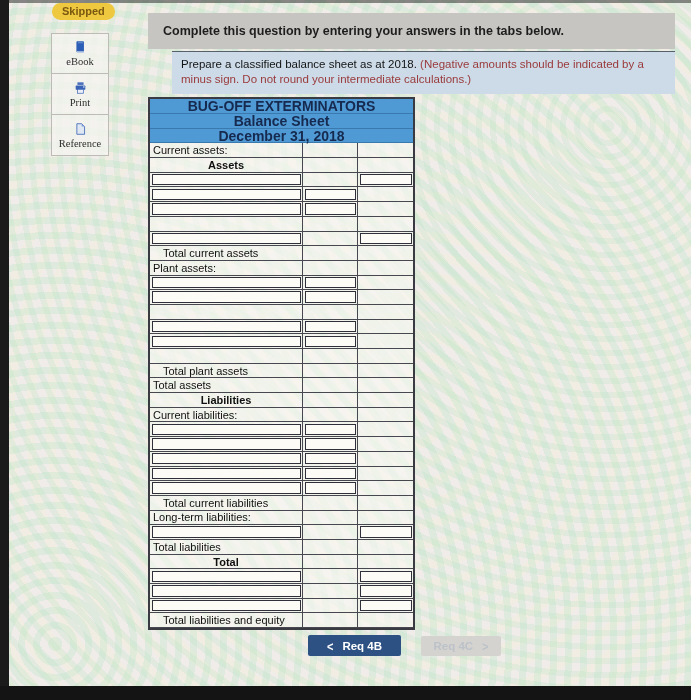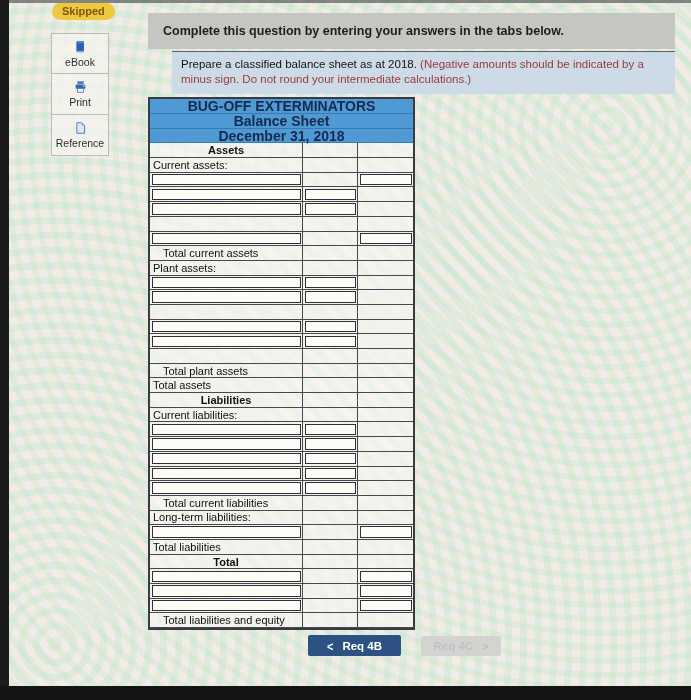--- a/index.html
+++ b/index.html
@@ -26,21 +26,21 @@
     color:#7a5810;font-size:11px;font-weight:bold;
     padding:2px 10px 3px;border-radius:10px;
   }
 
   
   .sidebar{position:absolute;left:51px;top:33px;width:58px;}
   .side-btn{
     box-sizing:border-box;border:1px solid #bdbbb6;border-top:none;
     background:rgba(246,244,240,0.75);
     height:41px;display:flex;flex-direction:column;align-items:center;justify-content:center;
-    font-size:10.5px;color:#2e2e2e;cursor:pointer;
+    font-size:10.5px;color:#2e2e2e;cursor:pointer;font-family:Liberation Serif, serif;
   }
   .side-btn:first-child{border-top:1px solid #bdbbb6;}
   .side-btn .icn{width:16px;height:14px;margin-bottom:2px;display:flex;align-items:center;justify-content:center;}
   .side-btn .lab{white-space:nowrap;}
 
   
   .main{position:absolute;left:120px;top:13px;width:527px;padding-left:28px;}
   .header-bar{
     height:36px;background:#c7c5c1;display:flex;align-items:center;
     padding:0 15px;box-sizing:border-box;
@@ -154,30 +154,30 @@
     <div class="bs-table">
         <div class="bs-row bs-title">
           <div class="bs-title-cell">BUG-OFF EXTERMINATORS</div>
         </div>
         <div class="bs-row bs-title">
           <div class="bs-title-cell">Balance Sheet</div>
         </div>
         <div class="bs-row bs-title">
           <div class="bs-title-cell">December 31, 2018</div>
         </div>
+        <div class="bs-row bs-label">
+          <div class="cell desc">
+            <span class="lbl label">Current assets:</span>
+          </div>
+          <div class="cell amt"></div>
+          <div class="cell amt"></div>
+        </div>
         <div class="bs-row bs-section">
           <div class="cell desc">
             <span class="lbl section">Assets</span>
-          </div>
-          <div class="cell amt"></div>
-          <div class="cell amt"></div>
-        </div>
-        <div class="bs-row bs-label">
-          <div class="cell desc">
-            <span class="lbl label">Current assets:</span>
           </div>
           <div class="cell amt"></div>
           <div class="cell amt"></div>
         </div>
         <div class="bs-row bs-input">
           <div class="cell desc">
             <div class="input-box"></div>
           </div>
           <div class="cell amt"></div>
           <div class="cell amt">

